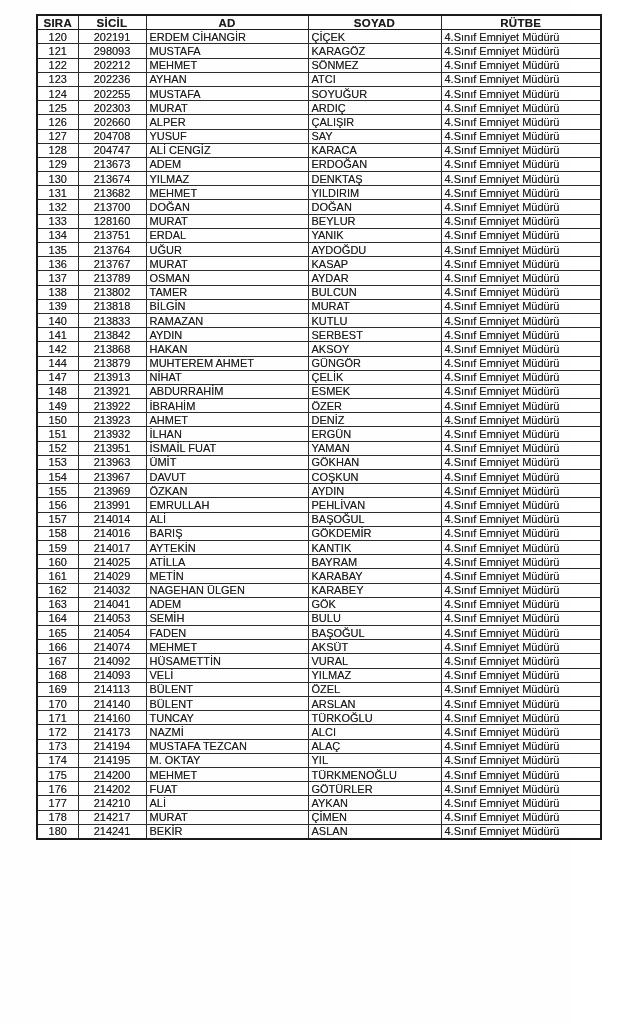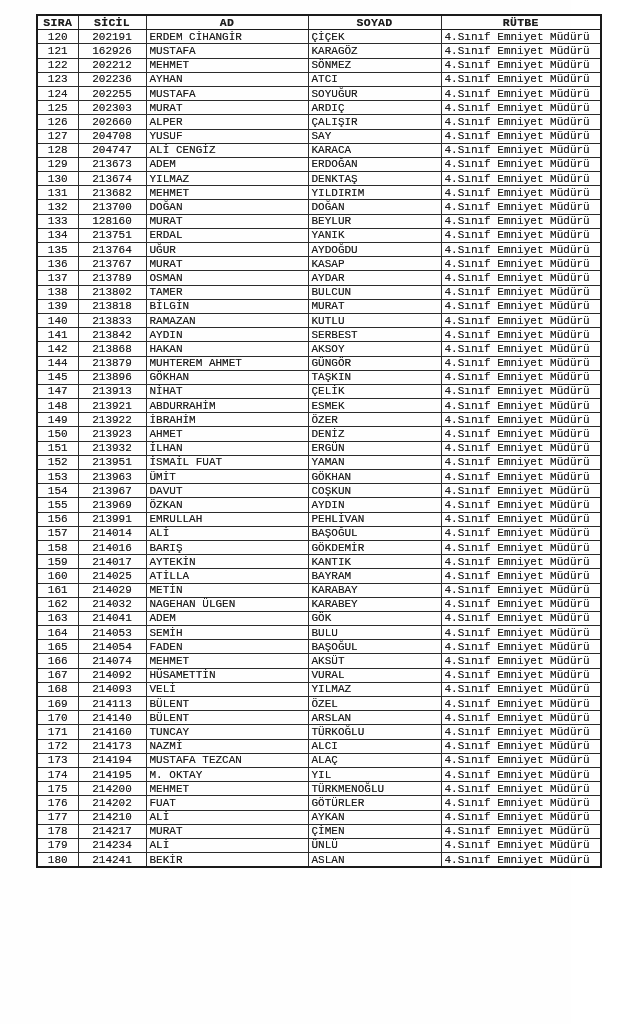--- a/index.html
+++ b/index.html
@@ -8,21 +8,21 @@
     background: #ffffff;
     width: 639px;
     height: 1024px;
     overflow: hidden;
   }
   .page {
     position: relative;
     width: 571px;
     height: 1024px;
     background: #fefefe;
-    font-family: Liberation Mono, monospace;
+    font-family: Liberation Sans, sans-serif;
     color: #1c1c1c;
   }
   table.roster {
     position: absolute;
     left: 36px;
     top: 14px;
     width: 564px;
     border-collapse: collapse;
     table-layout: fixed;
     border: 2px solid #1a1a1a;
@@ -76,21 +76,21 @@
     <tbody>
         <tr>
           <td>120</td>
           <td>202191</td>
           <td>ERDEM CİHANGİR</td>
           <td>ÇİÇEK</td>
           <td>4.Sınıf Emniyet Müdürü</td>
         </tr>
         <tr>
           <td>121</td>
-          <td>162926</td>
+          <td>298093</td>
           <td>MUSTAFA</td>
           <td>KARAGÖZ</td>
           <td>4.Sınıf Emniyet Müdürü</td>
         </tr>
         <tr>
           <td>122</td>
           <td>202212</td>
           <td>MEHMET</td>
           <td>SÖNMEZ</td>
           <td>4.Sınıf Emniyet Müdürü</td>
@@ -236,27 +236,20 @@
           <td>4.Sınıf Emniyet Müdürü</td>
         </tr>
         <tr>
           <td>144</td>
           <td>213879</td>
           <td>MUHTEREM AHMET</td>
           <td>GÜNGÖR</td>
           <td>4.Sınıf Emniyet Müdürü</td>
         </tr>
         <tr>
-          <td>145</td>
-          <td>213896</td>
-          <td>GÖKHAN</td>
-          <td>TAŞKIN</td>
-          <td>4.Sınıf Emniyet Müdürü</td>
-        </tr>
-        <tr>
           <td>147</td>
           <td>213913</td>
           <td>NİHAT</td>
           <td>ÇELİK</td>
           <td>4.Sınıf Emniyet Müdürü</td>
         </tr>
         <tr>
           <td>148</td>
           <td>213921</td>
           <td>ABDURRAHİM</td>
@@ -464,27 +457,20 @@
           <td>214210</td>
           <td>ALİ</td>
           <td>AYKAN</td>
           <td>4.Sınıf Emniyet Müdürü</td>
         </tr>
         <tr>
           <td>178</td>
           <td>214217</td>
           <td>MURAT</td>
           <td>ÇİMEN</td>
-          <td>4.Sınıf Emniyet Müdürü</td>
-        </tr>
-        <tr>
-          <td>179</td>
-          <td>214234</td>
-          <td>ALİ</td>
-          <td>ÜNLÜ</td>
           <td>4.Sınıf Emniyet Müdürü</td>
         </tr>
         <tr>
           <td>180</td>
           <td>214241</td>
           <td>BEKİR</td>
           <td>ASLAN</td>
           <td>4.Sınıf Emniyet Müdürü</td>
         </tr>
       </tbody>

